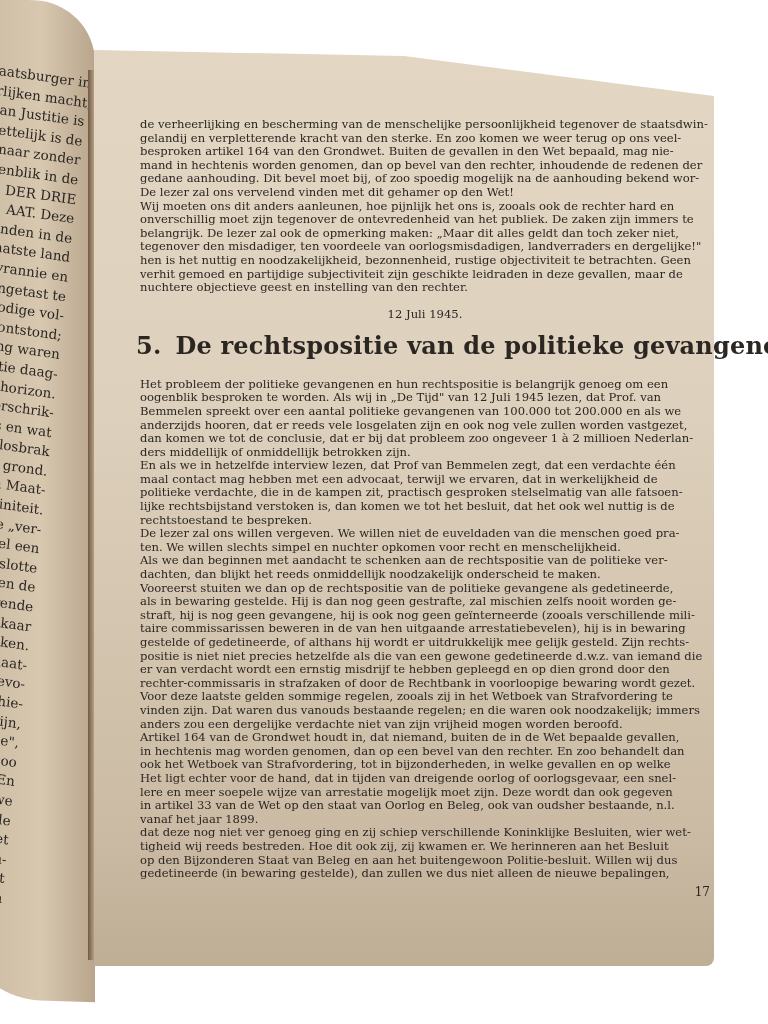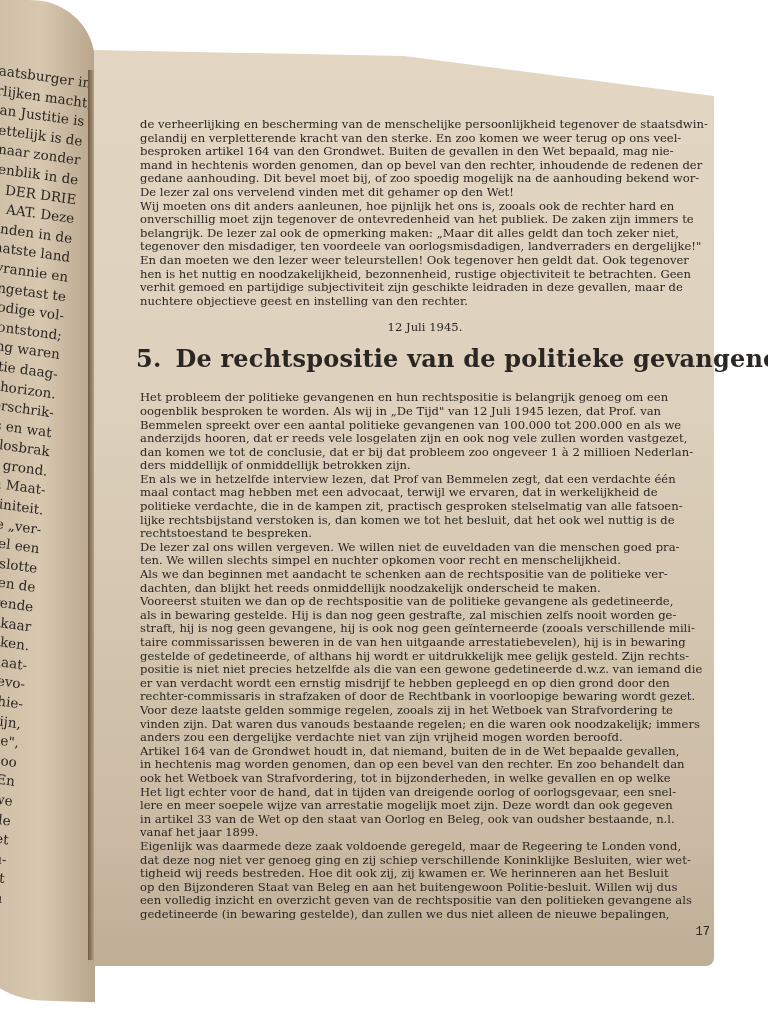--- a/index.html
+++ b/index.html
@@ -8,21 +8,21 @@
   .left-text{position:absolute;left:40px;top:62px;width:90px;font-size:13.5px;line-height:19.6px;color:#2a2622;text-align:right;white-space:nowrap;transform:rotate(6deg);transform-origin:top left;}
   .left-text div{height:19.6px;}
   .gutter{position:absolute;left:88px;top:70px;width:8px;height:890px;background:linear-gradient(90deg,#6d5a45,#a89076 60%,#c9b79d);}
   .right-page{position:absolute;left:94px;top:48px;width:620px;height:918px;background:linear-gradient(180deg,#e3d6c3 0%,#ddd0bc 40%,#cbbba4 85%,#bfae96 100%);clip-path:polygon(0 2px,50% 8px,100% 48px,100% 100%,0 100%);border-radius:0 0 8px 0;}
   .content{position:absolute;left:140px;top:100px;width:570px;color:#2b2622;font-family:"DejaVu Serif",serif;}
   .para{font-size:11.6px;line-height:13.6px;text-align:justify;margin-top:18px;}
   .para div{white-space:nowrap;overflow:visible;}
   .date{text-align:center;font-size:11.6px;margin-top:12px;}
   .section-heading{font-family:"DejaVu Serif",serif;font-weight:bold;font-size:24px;margin:10px 0 6px -4px;white-space:nowrap;letter-spacing:0.2px;}
   .section-heading .num{margin-right:14px;}
-  .page-number{text-align:right;font-size:12px;margin-top:4px;font-family:Liberation Mono, monospace;}
+  .page-number{text-align:right;font-size:12px;margin-top:4px;}
 </style>
 </head>
 <body>
 
 <div class="left-page">
   <div class="left-text" id="left-text">
       <div>aatsburger in-</div>
       <div>rlijken macht,</div>
       <div>an Justitie is</div>
       <div>ettelijk is de</div>
@@ -76,21 +76,20 @@
       <div>de verheerlijking en bescherming van de menschelijke persoonlijkheid tegenover de staatsdwin-</div>
       <div>gelandij en verpletterende kracht van den sterke. En zoo komen we weer terug op ons veel-</div>
       <div>besproken artikel 164 van den Grondwet. Buiten de gevallen in den Wet bepaald, mag nie-</div>
       <div>mand in hechtenis worden genomen, dan op bevel van den rechter, inhoudende de redenen der</div>
       <div>gedane aanhouding. Dit bevel moet bij, of zoo spoedig mogelijk na de aanhouding bekend wor-</div>
       <div>De lezer zal ons vervelend vinden met dit gehamer op den Wet!</div>
       <div>Wij moeten ons dit anders aanleunen, hoe pijnlijk het ons is, zooals ook de rechter hard en</div>
       <div>onverschillig moet zijn tegenover de ontevredenheid van het publiek. De zaken zijn immers te</div>
       <div>belangrijk. De lezer zal ook de opmerking maken: „Maar dit alles geldt dan toch zeker niet,</div>
       <div>tegenover den misdadiger, ten voordeele van oorlogsmisdadigen, landverraders en dergelijke!"</div>
-      <div>En dan moeten we den lezer weer teleurstellen! Ook tegenover hen geldt dat. Ook tegenover</div>
       <div>hen is het nuttig en noodzakelijkheid, bezonnenheid, rustige objectiviteit te betrachten. Geen</div>
       <div>verhit gemoed en partijdige subjectiviteit zijn geschikte leidraden in deze gevallen, maar de</div>
       <div>nuchtere objectieve geest en instelling van den rechter.</div>
     </div>
   <div class="date">12 Juli 1945.</div>
   <div class="section-heading">
     <span class="num">5.</span><span>De rechtspositie van de politieke gevangenen.</span>
   </div>
   <div class="para" id="body">
       <div>Het probleem der politieke gevangenen en hun  rechtspositie is belangrijk genoeg om een</div>
@@ -119,21 +118,19 @@
       <div>Voor deze laatste gelden sommige regelen, zooals zij in het Wetboek van Strafvordering te</div>
       <div>vinden zijn. Dat waren dus vanouds bestaande regelen; en die waren ook noodzakelijk; immers</div>
       <div>anders zou een dergelijke verdachte niet van zijn vrijheid mogen worden beroofd.</div>
       <div>Artikel 164 van de Grondwet houdt in, dat niemand, buiten de in de Wet bepaalde gevallen,</div>
       <div>in hechtenis mag worden genomen, dan op een bevel van den rechter. En zoo behandelt dan</div>
       <div>ook het Wetboek van Strafvordering, tot in bijzonderheden, in welke gevallen en op welke</div>
       <div>Het ligt echter voor de hand, dat in tijden van dreigende oorlog of oorlogsgevaar, een snel-</div>
       <div>lere en meer soepele wijze van arrestatie mogelijk moet zijn. Deze wordt dan ook gegeven</div>
       <div>in artikel 33 van de Wet op den staat van Oorlog en Beleg, ook van oudsher bestaande, n.l.</div>
       <div>vanaf het jaar 1899.</div>
-      <div>Eigenlijk was daarmede deze zaak voldoende geregeld, maar de Regeering te Londen vond,</div>
       <div>dat deze nog niet ver genoeg ging en zij schiep verschillende Koninklijke Besluiten, wier wet-</div>
       <div>tigheid wij reeds bestreden. Hoe dit ook zij, zij kwamen er. We herinneren aan het Besluit</div>
       <div>op den Bijzonderen Staat van Beleg en aan het buitengewoon Politie-besluit. Willen wij dus</div>
-      <div>een volledig inzicht en overzicht geven van de rechtspositie van den politieken gevangene als</div>
       <div>gedetineerde (in bewaring gestelde), dan zullen we dus niet alleen  de  nieuwe  bepalingen,</div>
     </div>
   <div class="page-number">17</div>
 </div>
 
 </body></html>

